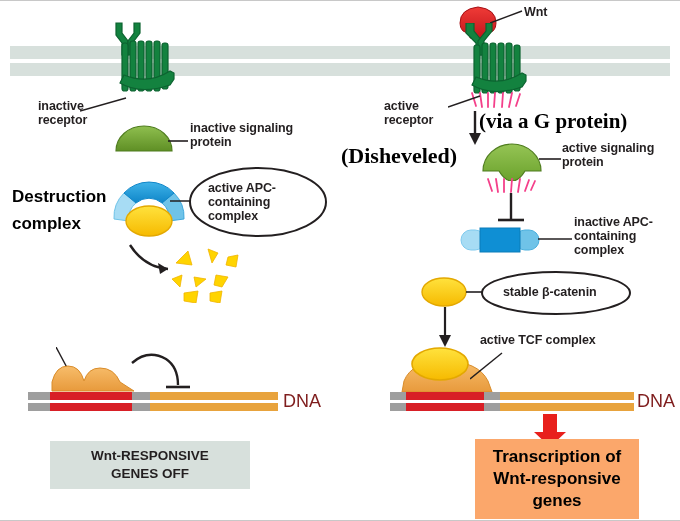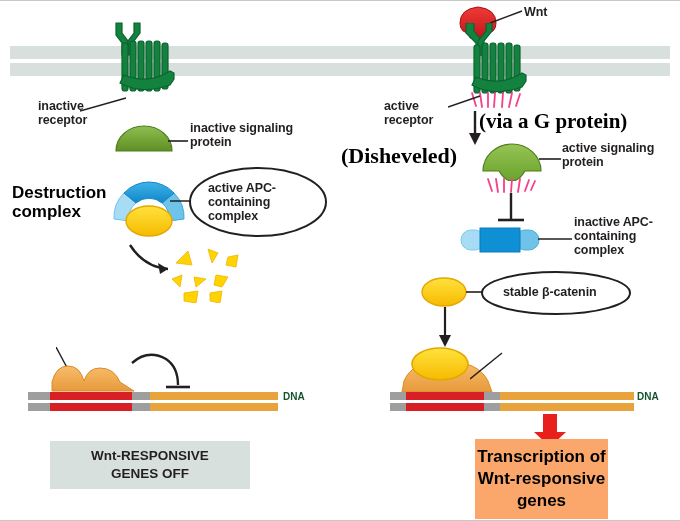--- a/index.html
+++ b/index.html
@@ -50,29 +50,29 @@
     font-weight: bold;
     font-size: 22px;
     color: #000000;
   }
   .big-black {
     position: absolute;
     font-family: "Liberation Sans", sans-serif;
     font-weight: bold;
     font-size: 17px;
     color: #000000;
-    line-height: 19px;
+    line-height: 27px;
     white-space: pre-line;
   }
   .dna-lbl {
     position: absolute;
     font-family: "Liberation Sans", sans-serif;
-    font-weight: bold;
-    font-size: 10px;
-    color: #14532d;
+    font-weight: normal;
+    font-size: 18px;
+    color: #7f1d1d;
   }
 
   
   .box-off {
     position: absolute;
     background: #d7e0dc;
     display: flex;
     align-items: center;
     justify-content: center;
     text-align: center;
@@ -379,36 +379,37 @@
         <stop offset="100%" stop-color="#f6ba00"></stop>
       </linearGradient>
     </defs>
     <path d="M2 45 L4 34 Q12 14 44 14 Q78 14 88 34 L92 45 Z" fill="url(#tcfGrad2)" stroke="#d98c2a" stroke-width="1"></path>
     <ellipse cx="40" cy="17" rx="28" ry="16" fill="url(#yelGrad3)" stroke="#e3a800" stroke-width="1.6"></ellipse>
   </svg>
 
   <svg class="abs" style="left:470px; top:350px;" width="36" height="30" viewBox="0 0 36 30">
     <line x1="0" y1="28" x2="32" y2="2" stroke="#231f20" stroke-width="1.4"></line>
   </svg>
+  <div class="lbl" style="left:480px; top:332px;">active TCF complex</div>
 
   <svg class="abs" style="left:390px; top:390px;" width="244" height="22" viewBox="0 0 244 22">
     <g>
       <rect x="0" y="1" width="16" height="8" fill="#9e9e9e"></rect>
       <rect x="16" y="1" width="78" height="8" fill="#d81f26"></rect>
       <rect x="94" y="1" width="16" height="8" fill="#9e9e9e"></rect>
       <rect x="110" y="1" width="134" height="8" fill="#e8a33d"></rect>
       <rect x="0" y="12" width="16" height="8" fill="#9e9e9e"></rect>
       <rect x="16" y="12" width="78" height="8" fill="#d81f26"></rect>
       <rect x="94" y="12" width="16" height="8" fill="#9e9e9e"></rect>
       <rect x="110" y="12" width="134" height="8" fill="#e8a33d"></rect>
     </g>
   </svg>
   <div class="dna-lbl" style="left:637px; top:390px;">DNA</div>
 
   <svg class="abs" style="left:533px; top:413px;" width="34" height="34" viewBox="0 0 34 34">
     <path d="M10 0 L24 0 L24 18 L33 18 L17 33 L1 18 L10 18 Z" fill="#e8201c"></path>
   </svg>
 
-  <div class="box-on" style="left:475px; top:438px; width:133px; height:80px; background:#fba76b;">Transcription of
+  <div class="box-on" style="left:475px; top:438px; width:164px; height:80px; background:#fba76b;">Transcription of
 Wnt-responsive
 genes</div>
 
 </div>
 
 </body></html>

